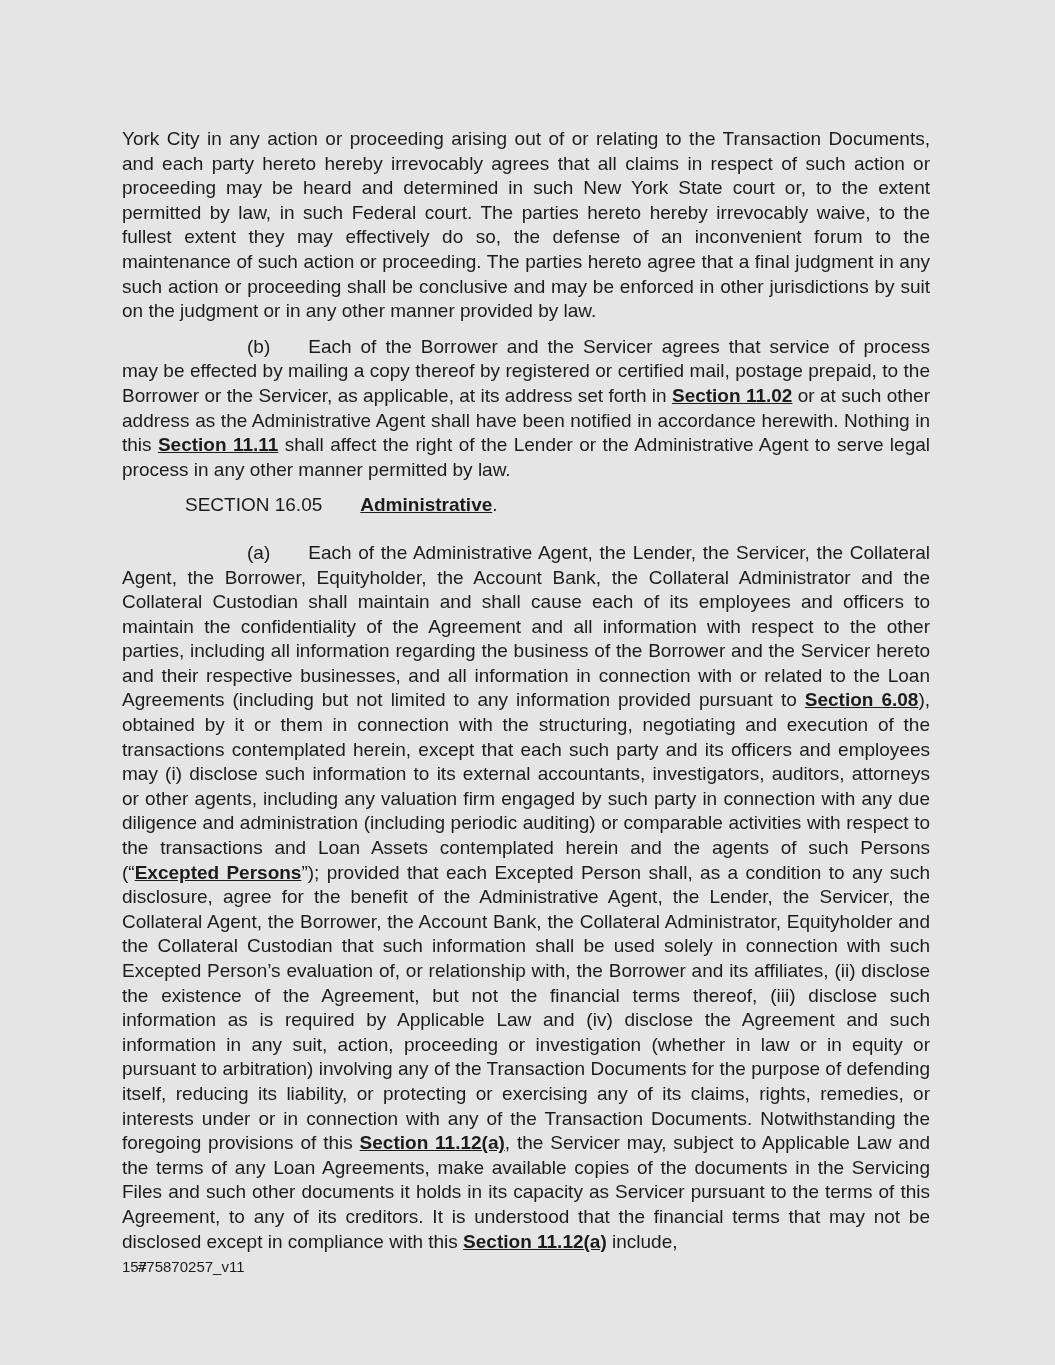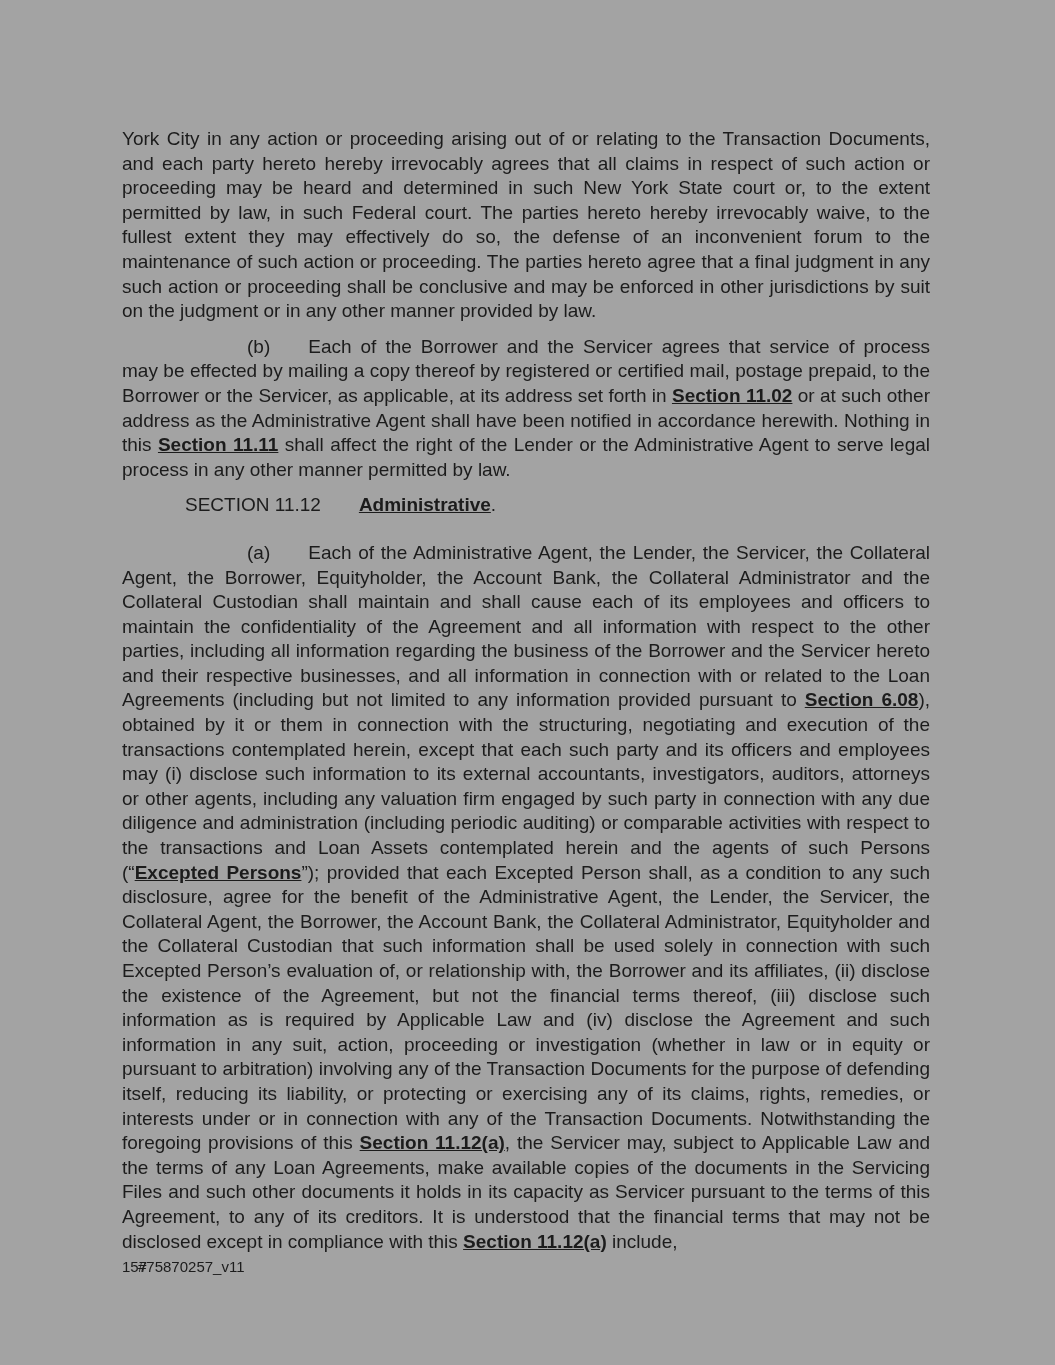--- a/index.html
+++ b/index.html
@@ -8,21 +8,21 @@
     height: 1365px;
     background: #ffffff;
     position: relative;
     overflow: hidden;
     font-family: "Liberation Sans", "DejaVu Sans", sans-serif;
     color: #1c1c1c;
   }
   .sheet {
     position: absolute;
     inset: 0;
-    background: #a3a3a3;
+    background: #e5e5e5;
   }
   .content {
     position: absolute;
     left: 122px;
     top: 127px;
     width: 808px;
   }
   .para {
     margin: 0 0 11px 0;
     font-size: 19px;
@@ -50,21 +50,21 @@
   .footer .docid { position: absolute; left: 16px; top: 0; }
   .footer .pagenum { position: absolute; left: 0; top: 0; width: 100%; text-align: left; }
 </style>
 </head>
 <body>
 
 <div class="sheet">
   <div class="content">
     <p class="para"><span>York City in any action or proceeding arising out of or relating to the Transaction Documents, and each party hereto hereby irrevocably agrees that all claims in respect of such action or proceeding may be heard and determined in such New York State court or, to the extent permitted by law, in such Federal court.  The parties hereto hereby irrevocably waive, to the fullest extent they may effectively do so, the defense of an inconvenient forum to the maintenance of such action or proceeding.  The parties hereto agree that a final judgment in any such action or proceeding shall be conclusive and may be enforced in other jurisdictions by suit on the judgment or in any other manner provided by law.</span></p>
     <p class="para first-indent"><span>(b)</span><span class="tab"></span><span>Each of the Borrower and the Servicer agrees that service of process may be effected by mailing a copy thereof by registered or certified mail, postage prepaid, to the Borrower or the Servicer, as applicable, at its address set forth in </span><span class="u">Section 11.02</span><span> or at such other address as the Administrative Agent shall have been notified in accordance herewith.  Nothing in this </span><span class="u">Section 11.11</span><span> shall affect the right of the Lender or the Administrative Agent to serve legal process in any other manner permitted by law.</span></p>
-    <p class="heading"><span>SECTION 11.12</span><span class="tab"></span><span class="u">Administrative</span><span>.</span></p>
+    <p class="heading"><span>SECTION 16.05</span><span class="tab"></span><span class="u">Administrative</span><span>.</span></p>
     <p class="para first-indent"><span>(a)</span><span class="tab"></span><span>Each of the Administrative Agent, the Lender, the Servicer, the Collateral Agent, the Borrower, Equityholder, the Account Bank, the Collateral Administrator and the Collateral Custodian shall maintain and shall cause each of its employees and officers to maintain the confidentiality of the Agreement and all information with respect to the other parties, including all information regarding the business of the Borrower and the Servicer hereto and their respective businesses, and all information in connection with or related to the Loan Agreements (including but not limited to any information provided pursuant to </span><span class="u">Section 6.08</span><span>), obtained by it or them in connection with the structuring, negotiating and execution of the transactions contemplated herein, except that each such party and its officers and employees may (i) disclose such information to its external accountants, investigators, auditors, attorneys or other agents, including any valuation firm engaged by such party in connection with any due diligence and administration (including periodic auditing) or comparable activities with respect to the transactions and Loan Assets contemplated herein and the agents of such Persons (“</span><span class="u">Excepted Persons</span><span>”); provided that each Excepted Person shall, as a condition to any such disclosure, agree for the benefit of the Administrative Agent, the Lender, the Servicer, the Collateral Agent, the Borrower, the Account Bank, the Collateral Administrator, Equityholder and the Collateral Custodian that such information shall be used solely in connection with such Excepted Person’s evaluation of, or relationship with, the Borrower and its affiliates, (ii) disclose the existence of the Agreement, but not the financial terms thereof, (iii) disclose such information as is required by Applicable Law and (iv) disclose the Agreement and such information in any suit, action, proceeding or investigation (whether in law or in equity or pursuant to arbitration) involving any of the Transaction Documents for the purpose of defending itself, reducing its liability, or protecting or exercising any of its claims, rights, remedies, or interests under or in connection with any of the Transaction Documents.  Notwithstanding the foregoing provisions of this </span><span class="u">Section 11.12(a)</span><span>, the Servicer may, subject to Applicable Law and the terms of any Loan Agreements, make available copies of the documents in the Servicing Files and such other documents it holds in its capacity as Servicer pursuant to the terms of this Agreement, to any of its creditors.  It is understood that the financial terms that may not be disclosed except in compliance with this </span><span class="u">Section 11.12(a)</span><span> include,</span></p>
   </div>
 
   <div class="footer">
     <span class="docid">#75870257_v11</span>
     <span class="pagenum">157</span>
   </div>
 </div>
 
 </body></html>

